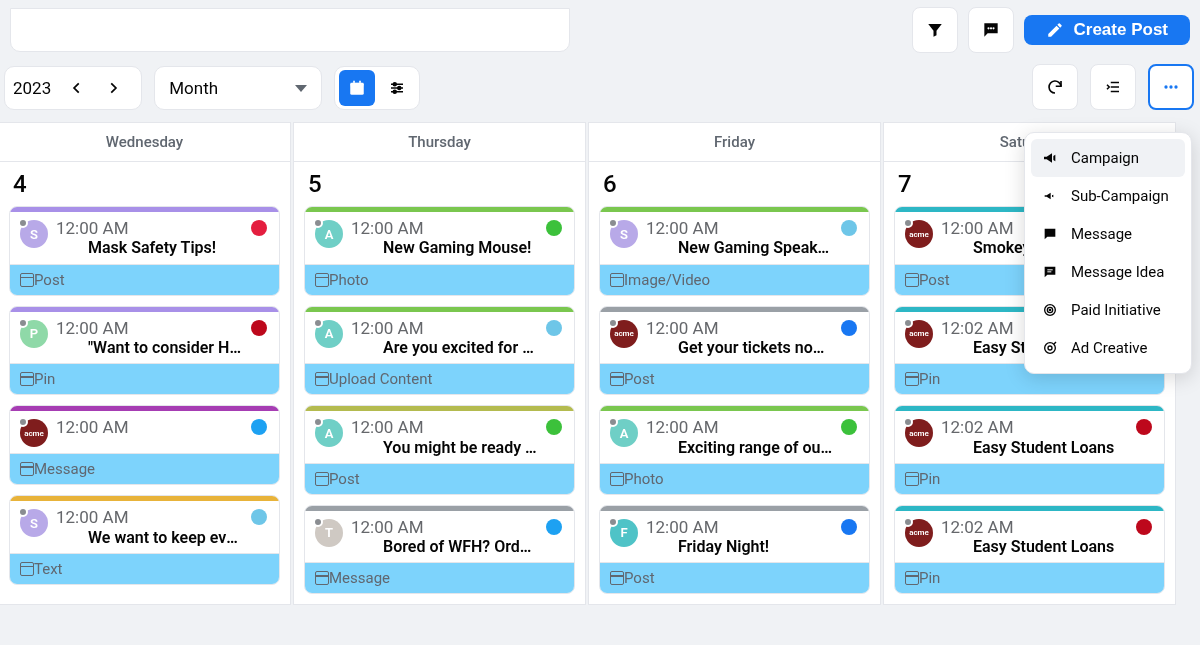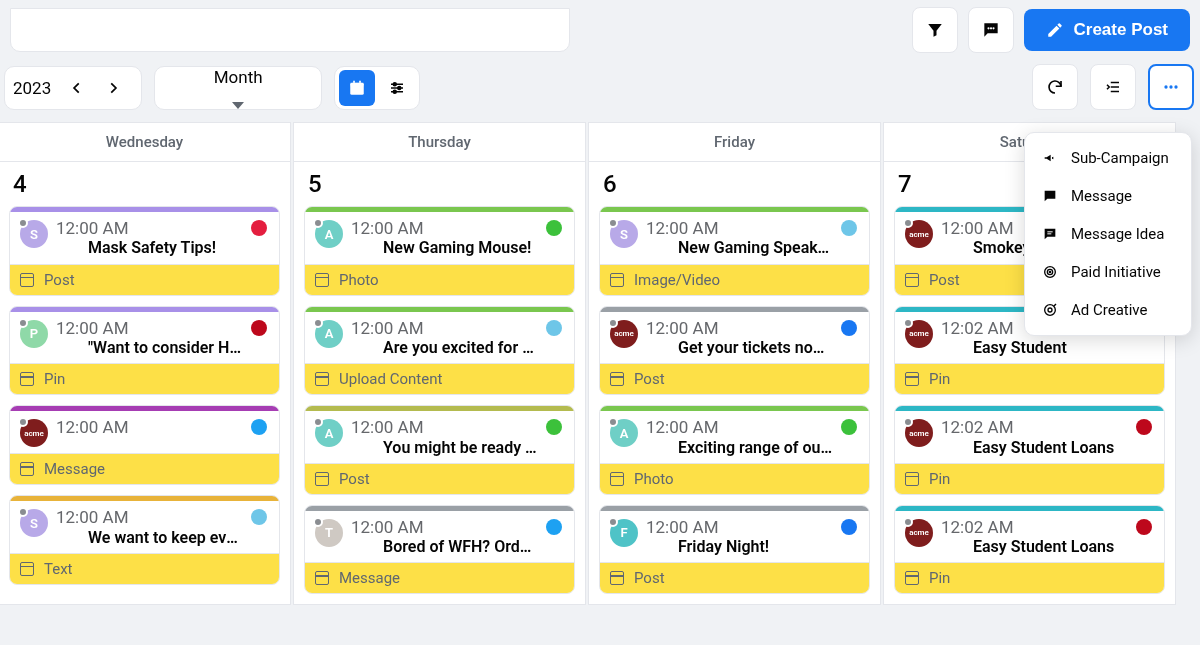--- a/index.html
+++ b/index.html
@@ -43,21 +43,21 @@
   }
   .icon-btn.outlined-blue {
     border: 2px solid #1877f2;
     color: #1877f2;
   }
   .create-post-btn {
     background: #1877f2;
     color: #fff;
     border: none;
     border-radius: 8px;
-    height: 42px;
+    height: 30px;
     padding: 0 22px;
     font-size: 17px;
     font-weight: 700;
     display: flex;
     align-items: center;
     gap: 10px;
     cursor: pointer;
   }
   .create-post-btn svg { fill: #fff; }
 
@@ -87,21 +87,21 @@
   .nav-arrow {
     width: 36px;
     height: 36px;
     display: flex;
     align-items: center;
     justify-content: center;
     font-size: 20px;
     color: #606770;
     cursor: pointer;
   }
-  .view-select { width: 168px; justify-content: space-between; padding: 0 14px; cursor: pointer; flex-direction: column; }
+  .view-select { width: 168px; justify-content: space-between; padding: 0 14px; cursor: pointer; }
   .chevron-down {
     width: 0; height: 0;
     border-left: 6px solid transparent;
     border-right: 6px solid transparent;
     border-top: 7px solid #606770;
   }
   .cal-toggle {
     background: #fff;
     border: 1px solid #e4e6eb;
     border-radius: 10px;
@@ -196,27 +196,27 @@
   }
   .card .text { min-width: 0; }
   .card .time { font-size: 17px; color: #65676b; line-height: 1.2; }
   .card .title { font-size: 16px; font-weight: 600; color: #050505; line-height: 1.2; white-space: nowrap; overflow: hidden; text-overflow: ellipsis; margin-left: 32px; }
   .card .badge {
     width: 16px; height: 16px;
     border-radius: 50%;
     margin-top: 2px;
   }
   .card .footer {
-    background: #fde047;
+    background: #7dd3fc;
     padding: 6px 10px;
     font-size: 15px;
     color: #606770;
     display: flex;
     align-items: center;
-    gap: 10px;
+    gap: 0;
     border-top: 1px solid #e4e6eb;
   }
   .footer .ficon {
     width: 14px; height: 14px;
     border: 1.5px solid #606770;
     border-radius: 2px;
     display: inline-block;
     position: relative;
   }
   .footer .ficon::after {
@@ -639,20 +639,28 @@
           <div class="footer">
             <span class="ficon"></span>
             <span>Pin</span>
           </div>
         </div>
       </div>
     </div>
   </div>
 
 <div class="dropdown" id="dropdown">
+    <div class="item selected">
+      <span class="micon">
+        <svg width="16" height="16" viewBox="0 0 24 24" fill="#050505">
+          <path d="M3 10v4h4l8 5V5l-8 5H3zm14-1v6l3 2V7l-3 2z"></path>
+        </svg>
+      </span>
+      <span>Campaign</span>
+    </div>
     <div class="item">
       <span class="micon">
         <svg width="16" height="16" viewBox="0 0 24 24" fill="#050505">
           <path d="M4 11v2h3l6 4V7l-6 4H4zm11 0v2l2 1V10l-2 1z"></path>
         </svg>
       </span>
       <span>Sub-Campaign</span>
     </div>
     <div class="item">
       <span class="micon">

